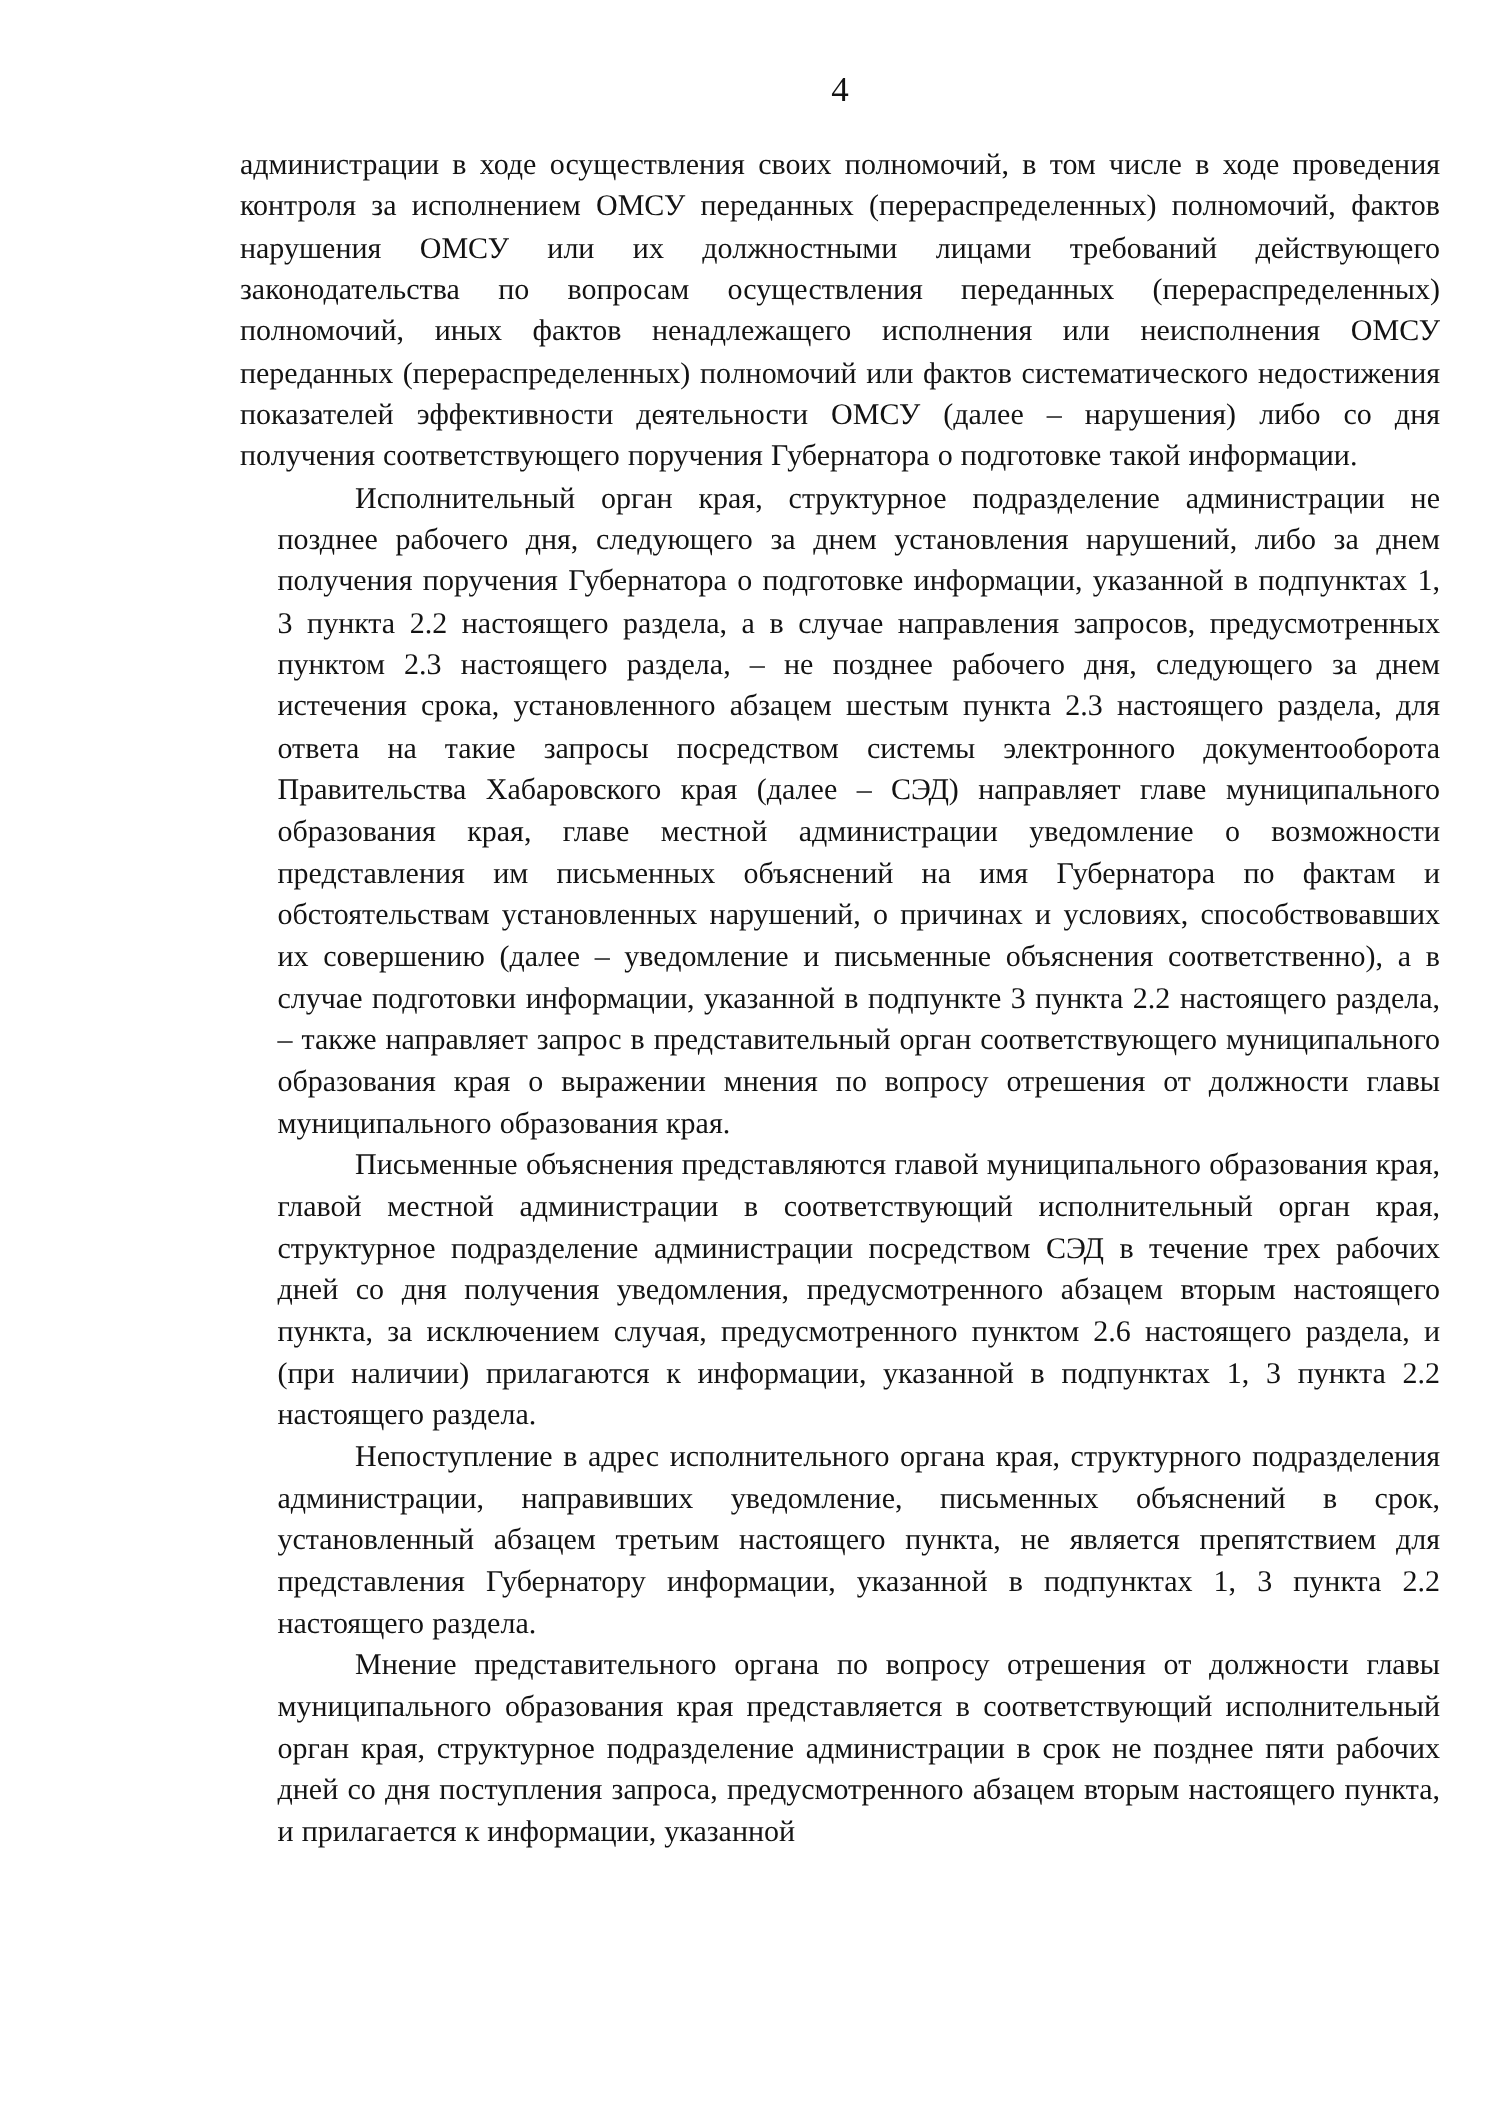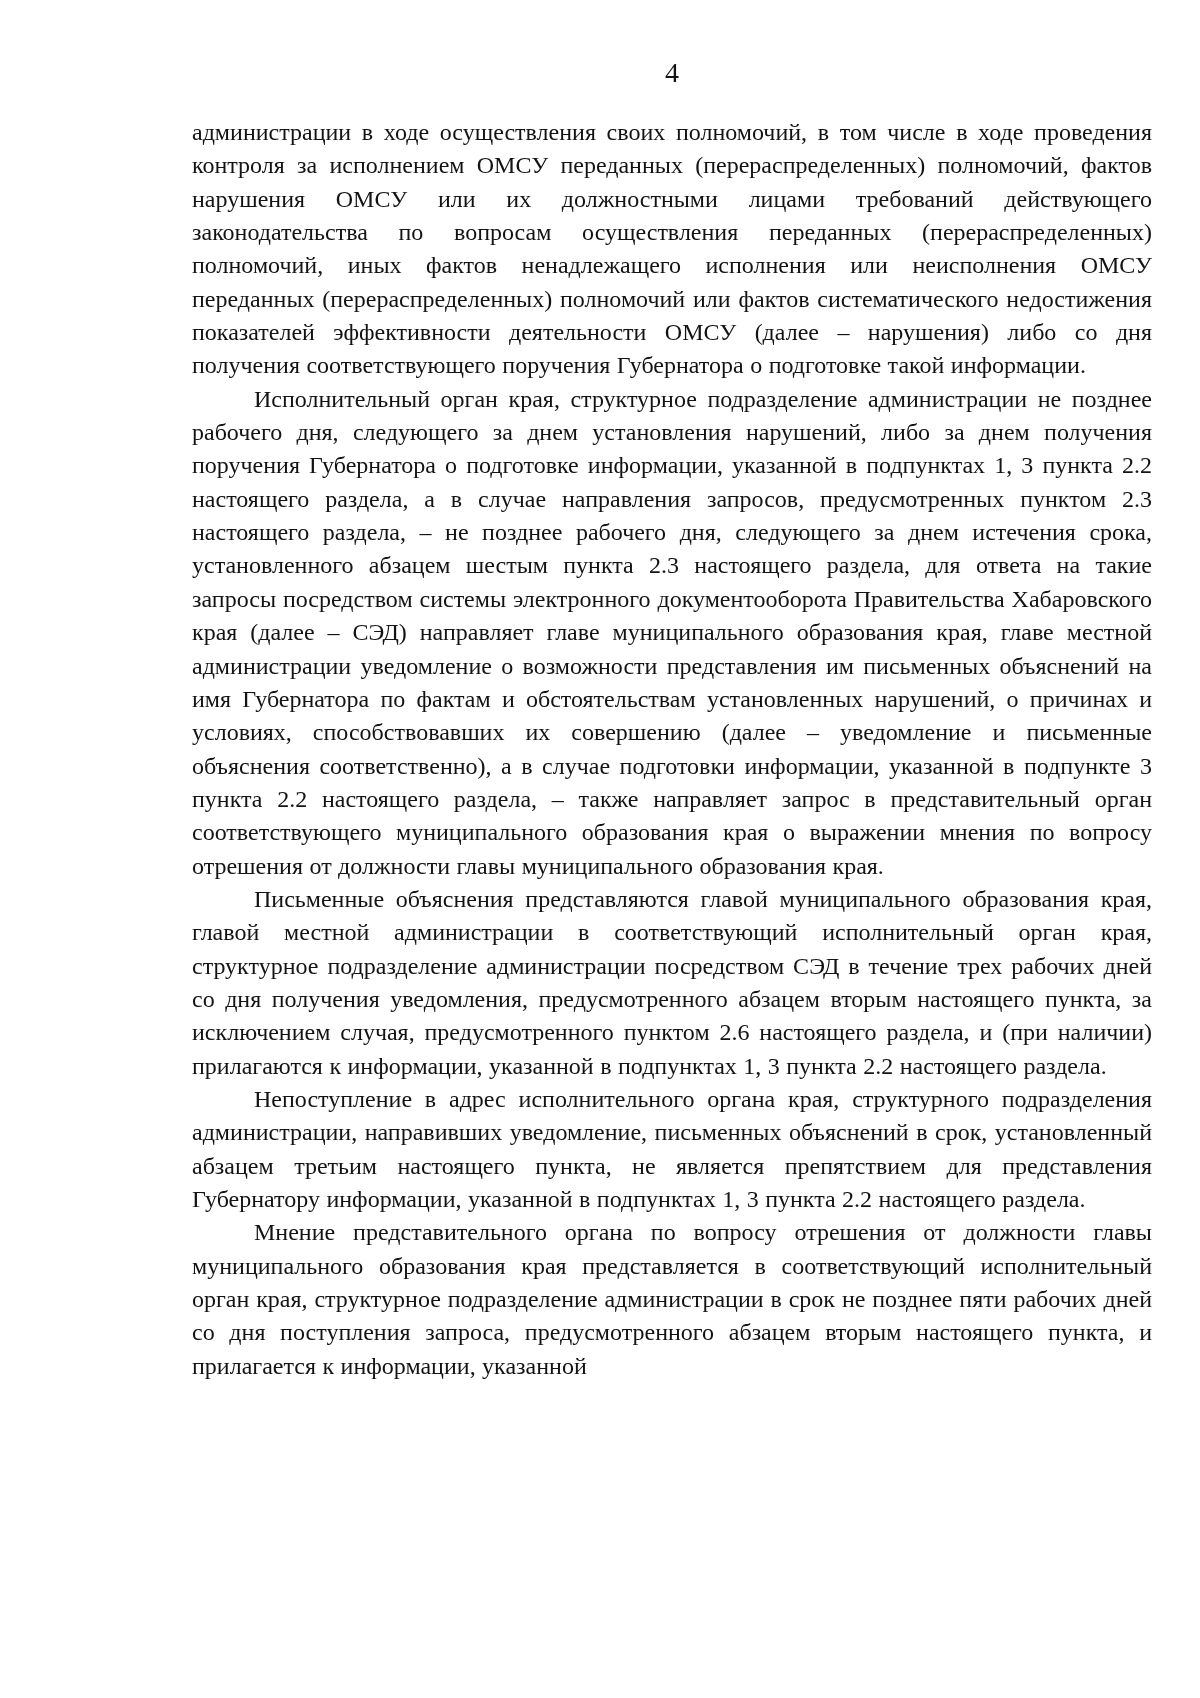--- a/index.html
+++ b/index.html
@@ -41,20 +41,21 @@
     hyphens: none;
     -webkit-hyphens: none;
     word-spacing: 0.02em;
   }
   .doc-body p {
     margin: 0;
     padding: 0;
   }
   .doc-body p.indent {
     text-indent: 62px;
+    margin-left: 30px;
   }
 </style>
 </head>
 <body>
 
 <div class="sheet">
   <div class="page-number">4</div>
 
   <div class="doc-body">
 

